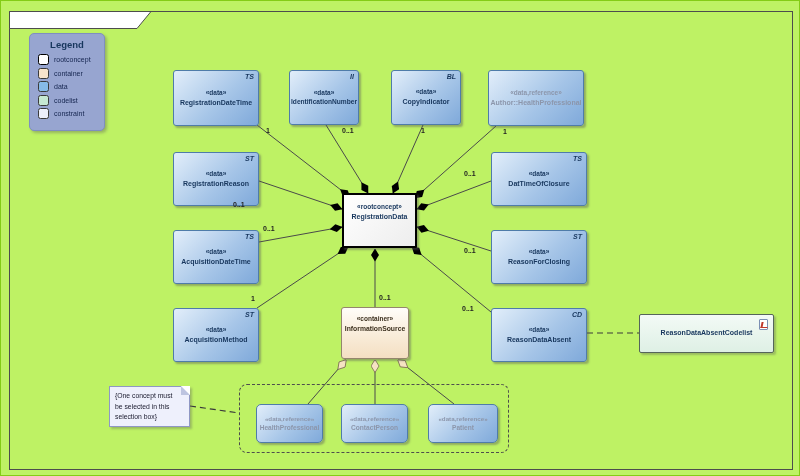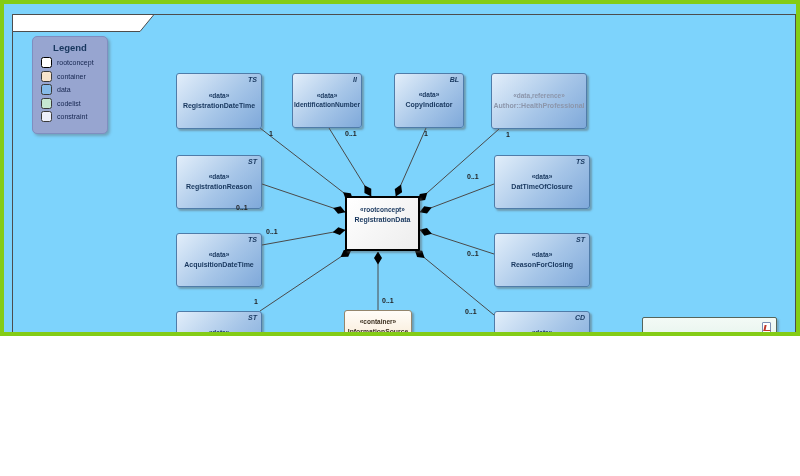--- a/index.html
+++ b/index.html
@@ -1,17 +1,17 @@
 <!DOCTYPE html>
 <html><head>
 <meta charset="utf-8">
 <style>
   * { margin:0; padding:0; box-sizing:border-box; }
   body { font-family:"Liberation Sans", sans-serif; background:#fff; }
-  .stage { position:relative; width:800px; height:336px; background:#7dd3fc; overflow:hidden; border:4px solid #84cc16; }
+  .stage { position:relative; width:800px; height:476px; background:#bef264; overflow:hidden; border:1px solid #84cc16; }
   .frame { position:absolute; left:8px; top:10px; width:784px; height:459px; border:1px solid #4d4d4d; }
   .frame-tab-label { position:absolute; left:14px; top:12px; font-size:7.5px; font-weight:bold; color:#000; letter-spacing:0.1px; }
   svg.wires { position:absolute; left:0; top:0; width:800px; height:476px; z-index:1; }
   .node { position:absolute; z-index:2; display:flex; flex-direction:column; align-items:center; justify-content:center; text-align:center; border-radius:3px; box-shadow:2px 2px 2px rgba(90,90,90,0.45); }
   .node .stereo { font-size:6.5px; font-weight:bold; color:#17365d; line-height:1.5; }
   .node .nm { font-size:7px; font-weight:bold; color:#17365d; line-height:1.5; }
   .node .dtype { position:absolute; top:2px; right:4px; font-size:7px; font-style:italic; font-weight:bold; color:#17365d; }
   .data-node { background:linear-gradient(135deg,#e2eefa 0%,#a7c6e8 55%,#7fa9da 100%); border:1px solid #4f7ca9; }
   .ref-node .stereo, .ref-node .nm { color:#8c96ab; }
   .root-node { background:linear-gradient(135deg,#ffffff 0%,#ededed 100%); border:2.5px solid #000; border-radius:1px; justify-content:flex-start; padding-top:7px; }

